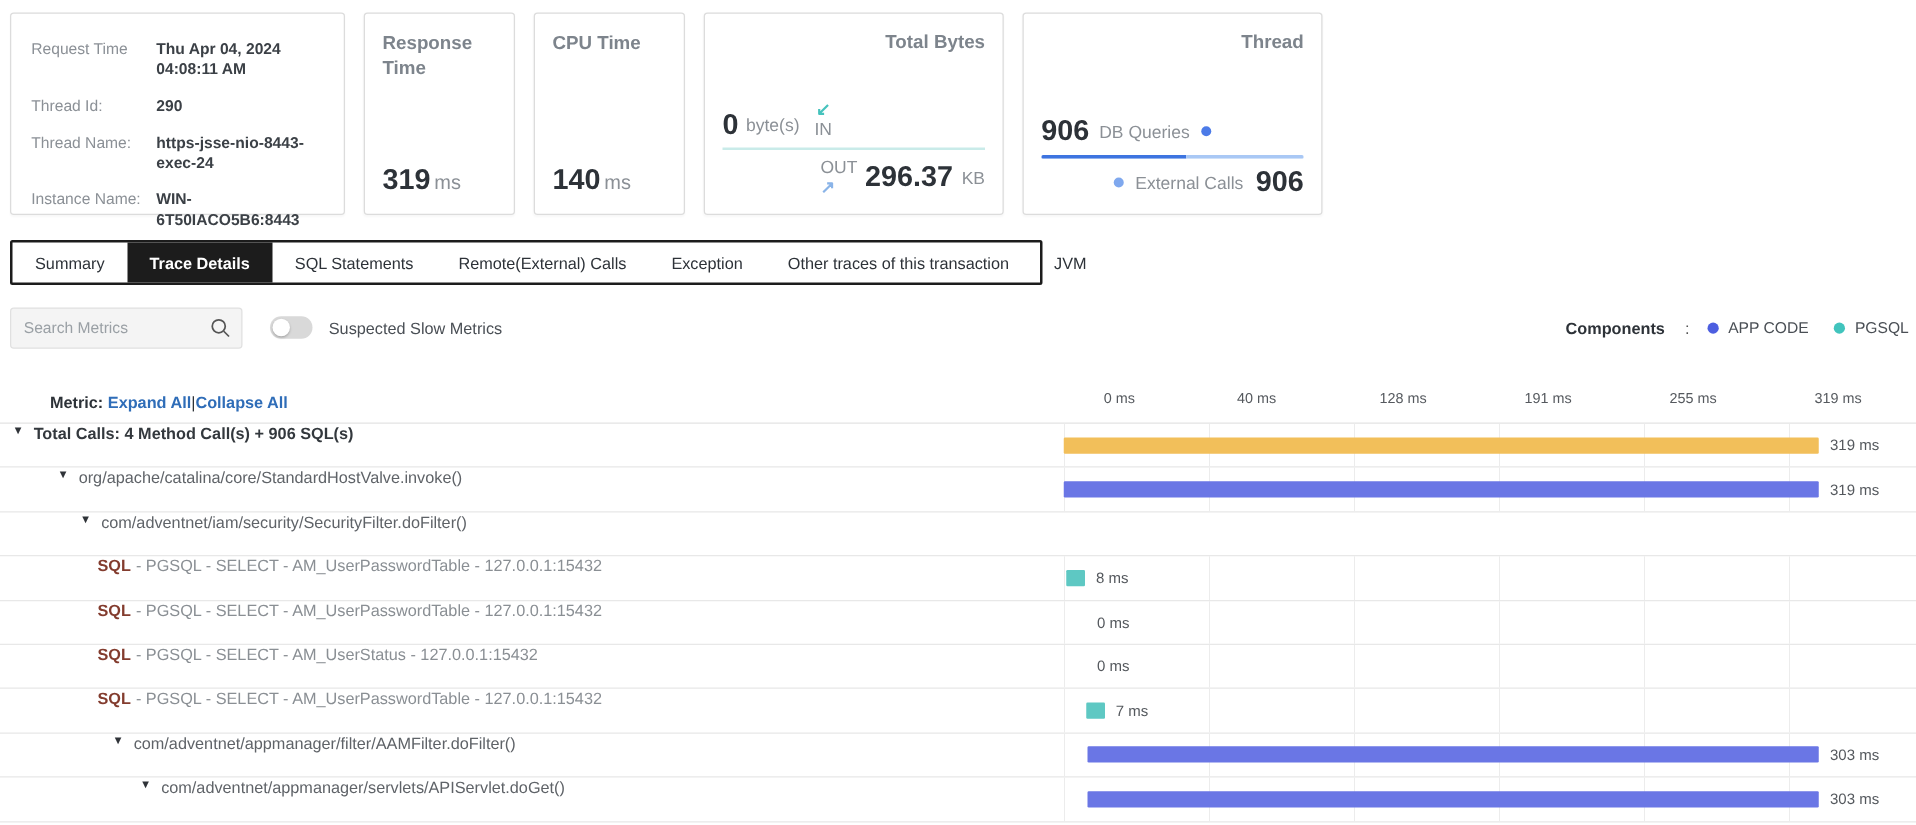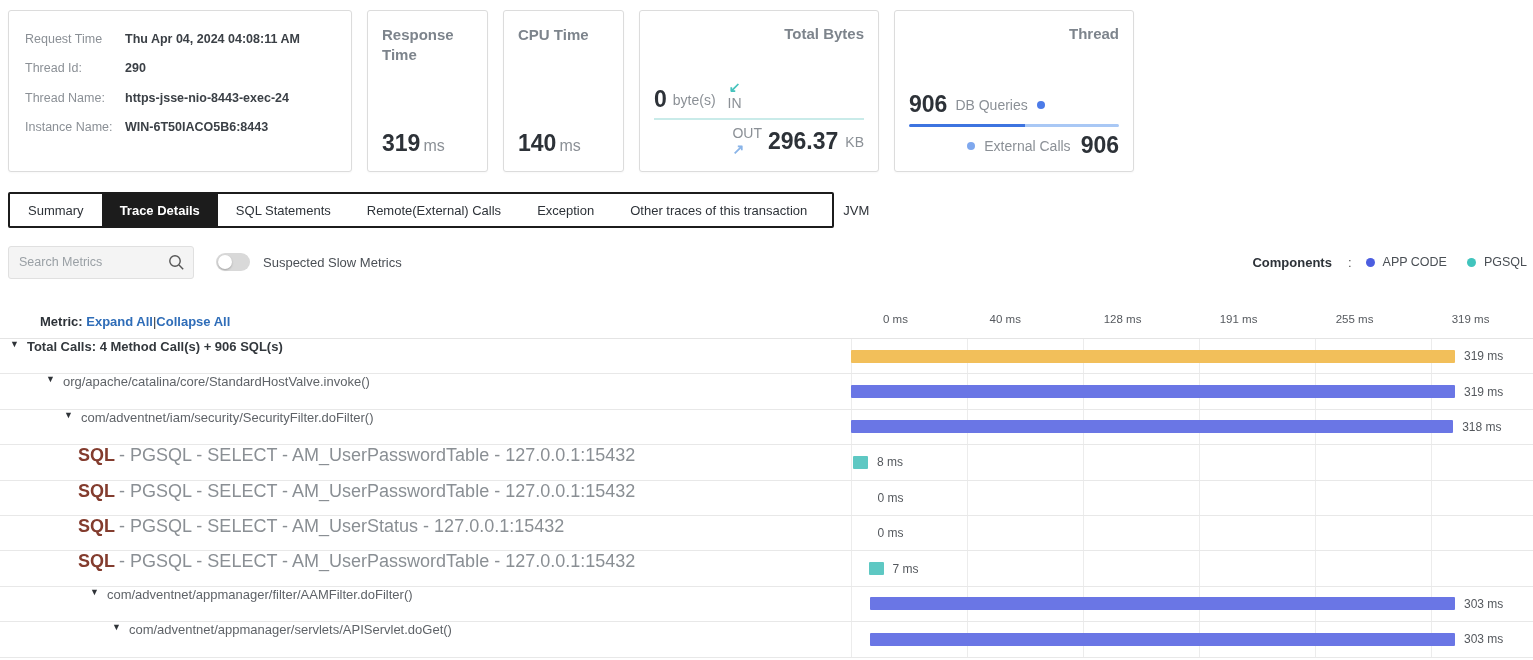--- a/index.html
+++ b/index.html
@@ -3,21 +3,21 @@
 <meta charset="utf-8">
 <style>
   * { margin:0; padding:0; box-sizing:border-box; }
   html,body { width:1533px; height:660px; overflow:hidden; background:#fff;
               font-family:"Liberation Sans", sans-serif; color:#3b4046; }
 
   
   .cards { display:flex; gap:15px; padding:10px 0 0 8px; }
   .card { border:1px solid #dcdcdc; border-radius:3px; background:#fff; height:162px;
           box-shadow:0 1px 2px rgba(0,0,0,0.03); }
-  .card-info { width:344px; padding:20px 16px; }
+  .card-info { width:268px; padding:20px 16px; }
   .info-row { display:flex; margin-bottom:13px; font-size:12.5px; line-height:1.3; }
   .info-label { width:100px; flex:none; color:#8b9096; }
   .info-value { font-weight:bold; color:#3b4046; }
   .card-metric { width:121px; padding:14px; display:flex; flex-direction:column; justify-content:space-between; }
   .metric-title { font-size:15px; font-weight:bold; color:#7d848c; line-height:1.35; }
   .metric-value { font-size:23px; font-weight:bold; color:#2d3238; }
   .metric-unit { font-size:16px; font-weight:normal; color:#8b9096; margin-left:3px; }
   .card-wide { width:240px; padding:14px; display:flex; flex-direction:column; }
   .wide-title { font-size:15px; font-weight:bold; color:#7d848c; text-align:right; }
   .tb-line1 { margin-top:auto; display:flex; align-items:flex-end; }
@@ -80,21 +80,21 @@
 
   
   .table { border-top:1px solid #e4e4e4; margin-top:9px; }
   .trow { display:flex; height:35.4px; border-bottom:1px solid #e8e8e8; align-items:stretch; }
   .tlabel { width:851px; flex:none; display:flex; font-size:13px; color:#5f6368; }
   .exp { font-size:9px; color:#2f3338; margin-right:8px; cursor:pointer; }
   .exp::before { content:"▼"; }
   .d0 { padding-left:10px; } .d0 .rl { font-weight:bold; color:#33383d; }
   .d1 { padding-left:46px; }
   .d2 { padding-left:64px; }
-  .dsql { padding-left:78px; font-size:18px; color:#8a8f94; }
+  .dsql { padding-left:78px; font-size:13px; color:#8a8f94; }
   .d3 { padding-left:90px; }
   .d4 { padding-left:112px; }
   .sqlpfx { font-weight:bold; color:#833c2e; margin-right:4px; }
   .tplot { flex:1; display:flex; }
   .plotarea { width:604px; flex:none; position:relative; display:flex; align-items:center;
               background-image:repeating-linear-gradient(to right,#ececec 0,#ececec 1px,transparent 1px,transparent 116px); }
   .bar { height:13px; flex:none; border-radius:1px; }
   .dur { flex:none; margin-left:9px; font-size:12px; color:#54585d; white-space:nowrap; }
 </style>
 </head>
@@ -249,26 +249,20 @@
       <span class="dur">319 ms</span>
     </div>
       </div>
   </div>
 
   <div class="trow">
     <div class="tlabel d2">
       <span class="exp"></span>
       <span class="rl">com/adventnet/iam/security/SecurityFilter.doFilter()</span>
     </div>
-    <div class="tplot">
-        <div class="plotarea">
-      <div class="bar" style="margin-left:0%;width:99.7%;background:#6a76e5"></div>
-      <span class="dur">318 ms</span>
-    </div>
-      </div>
   </div>
 
   <div class="trow">
     <div class="tlabel dsql">
       <span class="sqlpfx">SQL</span>
       <span class="rl">- PGSQL - SELECT - AM_UserPasswordTable - 127.0.0.1:15432</span>
     </div>
     <div class="tplot">
         <div class="plotarea">
       <div class="bar" style="margin-left:0.3%;width:2.5%;background:#5ec8c3"></div>

